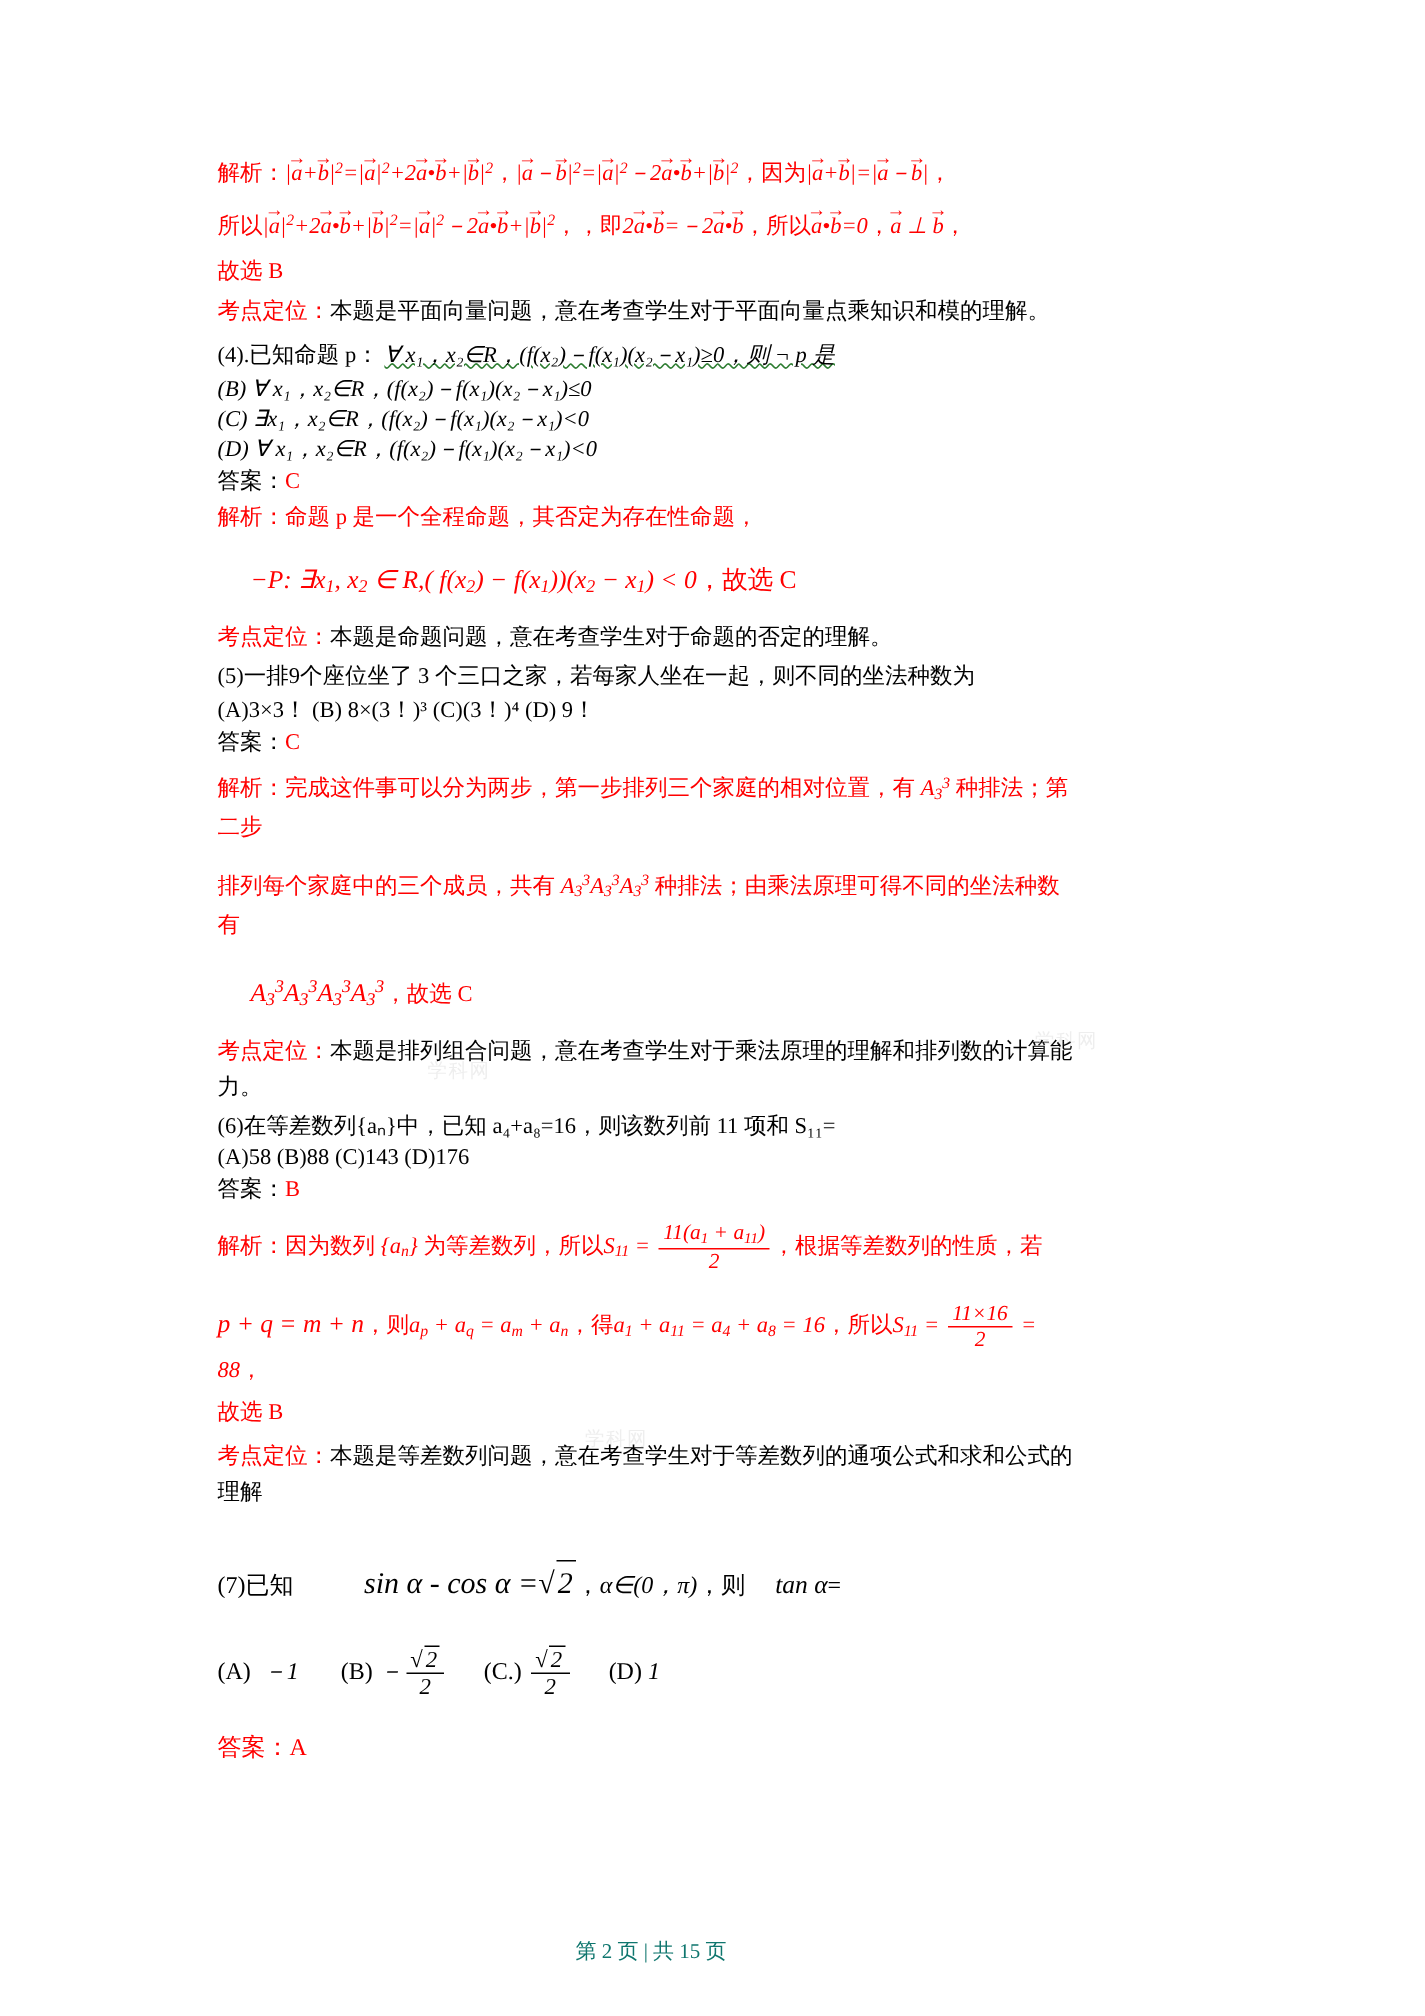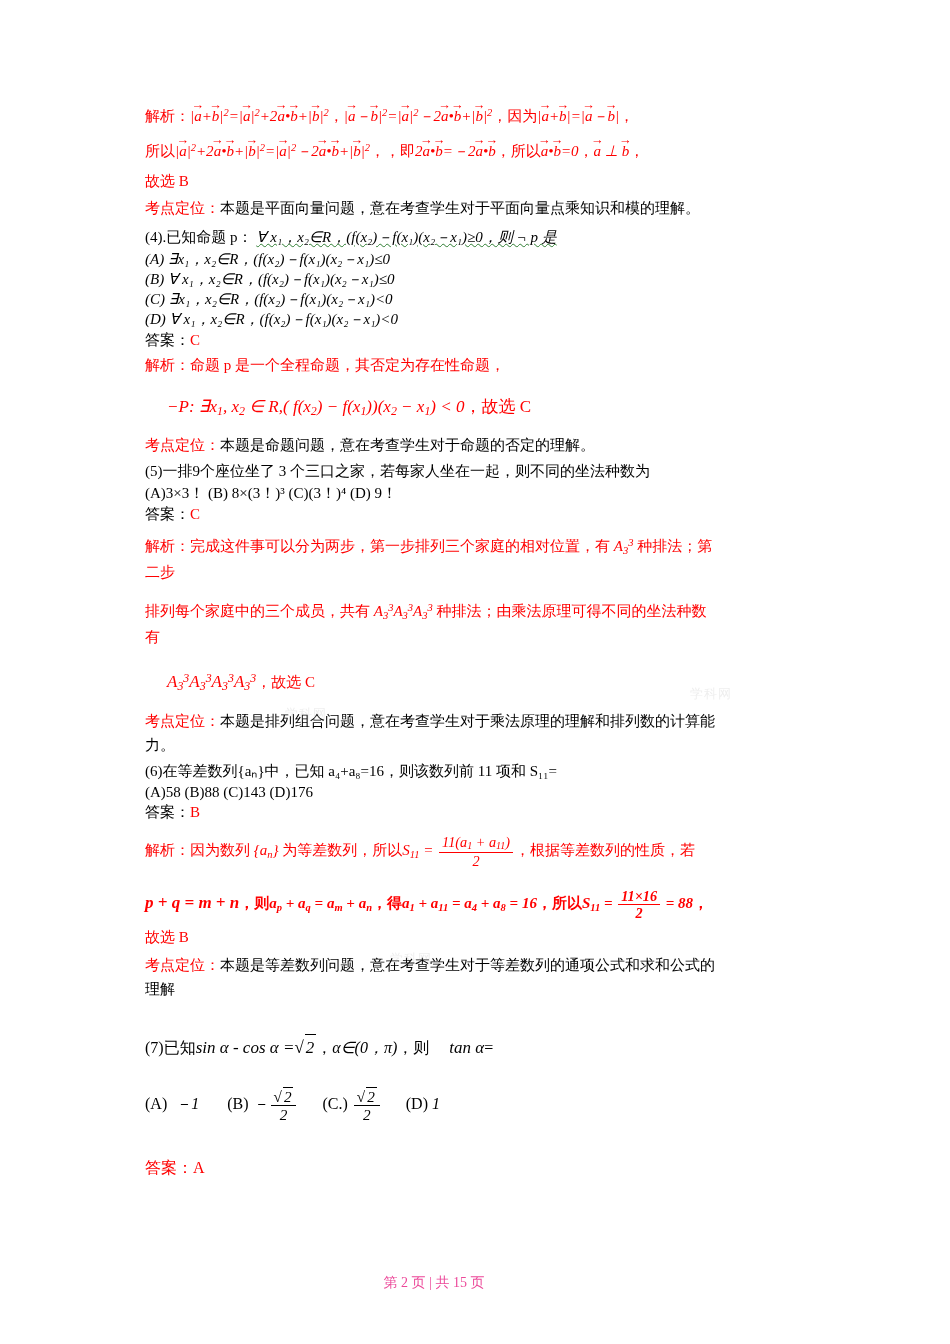--- a/index.html
+++ b/index.html
@@ -100,24 +100,24 @@
     text-decoration: underline;
     text-decoration-style: wavy;
     text-decoration-color: #2e7d32;
     text-decoration-thickness: 1px;
   }
 
   .footer {
     position: absolute;
     left: 0;
     right: 0;
-    bottom: 52px;
+    bottom: 34px;
     text-align: center;
     font-size: 14px;
-    color: #ec4899;
+    color: #0f766e;
   }
   .spacer-md { height: 16px; }
 
   .tall { line-height: 2.2; }
 
   .wm {
     position: absolute;
     color: rgba(170,170,170,0.20);
     font-size: 13px;
     letter-spacing: 1px;
@@ -145,23 +145,20 @@
 
   <div class="kd-line red wrap">
     <span>考点定位：</span><span class="black">本题是平面向量问题，意在考查学生对于平面向量点乘知识和模的理解。</span>
   </div>
 
   <div class="line q-title indent-qs">
     <span>(4).已知命题 p：</span>&nbsp;<span class="math squiggle">∀ x₁，x₂∈R，(f(x₂)－f(x₁)(x₂－x₁)≥0，则 ¬ p 是</span>
   </div>
 
   <div class="opt-row">
-    <span class="math">(A) ∃x₁，x₂∈R，(f(x₂)－f(x₁)(x₂－x₁)≤0</span>
-  </div>
-  <div class="opt-row">
     <span class="math">(B) ∀ x₁，x₂∈R，(f(x₂)－f(x₁)(x₂－x₁)≤0</span>
   </div>
   <div class="opt-row">
     <span class="math">(C) ∃x₁，x₂∈R，(f(x₂)－f(x₁)(x₂－x₁)&lt;0</span>
   </div>
   <div class="opt-row">
     <span class="math">(D) ∀ x₁，x₂∈R，(f(x₂)－f(x₁)(x₂－x₁)&lt;0</span>
   </div>
 
   <div class="ans-line">
@@ -213,49 +210,49 @@
     <span>(A)58           (B)88             (C)143        (D)176</span>
   </div>
   <div class="ans-line">
     <span>答案：</span><span class="red">B</span>
   </div>
 
   <div class="exp-line red" style="margin-top:12px;">
     <span>解析：</span><span>因为数列</span><span class="math"> {<em>a<sub>n</sub></em>} </span><span>为等差数列，所以</span><span class="math"><em>S</em><sub>11</sub> = <span class="frac"><span class="num">11(<em>a</em><sub>1</sub> + <em>a</em><sub>11</sub>)</span><span class="den">2</span></span></span><span>，根据等差数列的性质，若</span>
   </div>
 
-  <div class="exp-line red" style="margin-top:18px;font-weight:bold;">
+  <div class="exp-line red" style="margin-top:18px;">
     <span class="math big-math"><em>p</em> + <em>q</em> = <em>m</em> + <em>n</em></span><span>，则</span><span class="math"><em>a<sub>p</sub></em> + <em>a<sub>q</sub></em> = <em>a<sub>m</sub></em> + <em>a<sub>n</sub></em></span><span>，得</span><span class="math"><em>a</em><sub>1</sub> + <em>a</em><sub>11</sub> = <em>a</em><sub>4</sub> + <em>a</em><sub>8</sub> = 16</span><span>，所以</span><span class="math"><em>S</em><sub>11</sub> = <span class="frac"><span class="num">11×16</span><span class="den">2</span></span> = 88</span><span>，</span>
   </div>
 
   <div class="exp-line red">
     <span>故选</span> <span>B</span>
   </div>
 
   <div class="kd-line red wrap">
     <span>考点定位：</span><span class="black">本题是等差数列问题，意在考查学生对于等差数列的通项公式和求和公式的理解</span>
   </div>
 
   <div class="spacer-md"></div>
 
   <div class="line q-title" style="font-size:16px; margin-top:14px;">
-    <span>(7)已知</span><span class="math" style="font-size:17px;"><span>sin α - cos α =</span><span class="radical">√<span class="sqrt">2</span></span></span><span>，</span><span class="math">α∈</span><span class="math">(0，π)</span><span>，则</span><span class="math" style="font-size:17px;padding-left:20px;">tan α</span><span>=</span>
+    <span>(7)已知</span><span class="math" style="font-size:20px;padding-left:47px;"><span>sin α - cos α =</span><span class="radical">√<span class="sqrt">2</span></span></span><span>，</span><span class="math">α∈</span><span class="math">(0，π)</span><span>，则</span><span class="math" style="font-size:17px;padding-left:20px;">tan α</span><span>=</span>
   </div>
 
   <div class="opt-row" style="margin-top:26px; font-size:16px;">
     <span><span>(A)</span>&nbsp;&nbsp;<span class="math">－1</span></span>
     &nbsp;&nbsp;&nbsp;&nbsp;&nbsp;
     <span><span>(B)</span>&nbsp;<span class="math"><span>－</span><span class="frac"><span class="num"><span class="radical">√<span class="sqrt">2</span></span></span><span class="den">2</span></span></span></span>
     &nbsp;&nbsp;&nbsp;&nbsp;
     <span><span>(C.)</span>&nbsp;<span class="math"><span class="frac"><span class="num"><span class="radical">√<span class="sqrt">2</span></span></span><span class="den">2</span></span></span></span>
     &nbsp;&nbsp;&nbsp;&nbsp;
     <span><span>(D)</span>&nbsp;<span class="math">1</span></span>
   </div>
 
-  <div class="ans-line red" style="margin-top:34px; font-size:16px;">
+  <div class="ans-line red" style="margin-top:21px; font-size:16px;">
     <span>答案：</span><span>A</span>
   </div>
 
   <div class="wm" style="left:690px; top:685px;"><span>学科网</span></div>
   <div class="wm" style="left:285px; top:705px;"><span>学科网</span></div>
   <div class="wm" style="left:390px; top:950px;"><span>学科网</span></div>
 
   <div class="footer">
     <span>第 2 页 | 共 15 页</span>
   </div>

